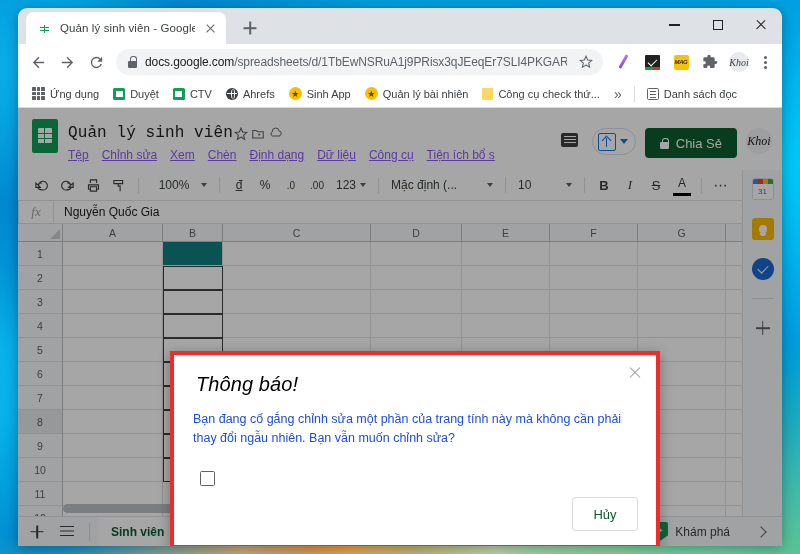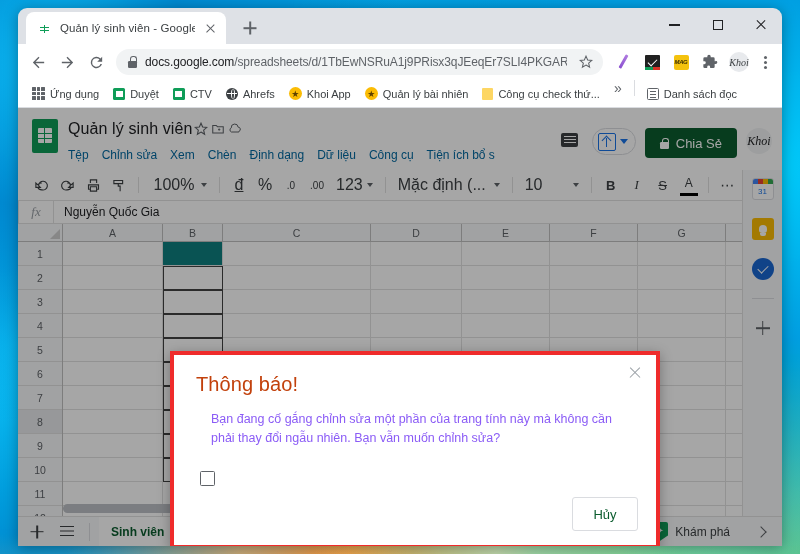--- a/index.html
+++ b/index.html
@@ -132,21 +132,21 @@
   .avatar{
     width:20px; height:20px; border-radius:50%; background:#e8eaed;
     display:flex; align-items:center; justify-content:center;
     font-family:"Liberation Serif", serif; font-style:italic; font-size:10px; color:#3c4043;
   }
   .kebab{ width:22px; height:22px; position:relative; cursor:pointer; flex:0 0 22px;}
   .kebab span{ position:absolute; left:10px; width:3px; height:3px; border-radius:50%; background:#5f6368;}
   .kebab span:nth-child(1){ top:5px;} .kebab span:nth-child(2){ top:10px;} .kebab span:nth-child(3){ top:15px;}
 
   
-  .bookmarks{ height:28px; background:#fff; display:flex; padding:0 8px; gap:2px; border-bottom:1px solid #dadce0; }
+  .bookmarks{ height:28px; background:#fff; display:flex; align-items:center; padding:0 8px; gap:2px; border-bottom:1px solid #dadce0; }
   .bm{ display:flex; align-items:center; gap:5px; padding:3px 6px; border-radius:4px; cursor:pointer; white-space:nowrap;}
   .bm span.l{ font-size:11px; color:#3c4043; }
   .bm-apps{ width:13px; height:13px; display:grid; grid-template-columns:repeat(3,1fr); grid-gap:1.2px; }
   .bm-apps i{ background:#5f6368; border-radius:.5px; }
   .ico-sheet{ width:12px; height:12px; background:#0f9d58; border-radius:1.5px; position:relative;}
   .ico-sheet:before{ content:""; position:absolute; left:2.5px; top:3px; width:7px; height:6px; background:#fff;}
   .ico-globe{ width:12px; height:12px; border-radius:50%; background:#3c4043; position:relative;}
   .ico-globe:before{ content:""; position:absolute; left:1px; top:5px; width:10px; height:1px; background:#fff;}
   .ico-globe:after{ content:""; position:absolute; left:5px; top:1px; width:2px; height:10px; border-left:1px solid #fff; border-right:1px solid #fff; border-radius:50%;}
   .ico-star{ width:13px; height:13px; border-radius:50%; background:#fbbc04; display:flex; align-items:center; justify-content:center; font-size:9px; color:#5f4200;}
@@ -168,25 +168,25 @@
     content:""; position:absolute; left:6px; top:9px; width:14px; height:15px; background:#fff; border-radius:1px;
   }
   .gs-logo i:after{
     content:""; position:absolute; left:6px; top:9px; width:14px; height:15px;
     background:
       linear-gradient(#0f9d58 0 0) 0 4.5px/14px 1.2px no-repeat,
       linear-gradient(#0f9d58 0 0) 0 9.5px/14px 1.2px no-repeat,
       linear-gradient(#0f9d58 0 0) 6.4px 0/1.2px 15px no-repeat;
   }
   .gs-headmain{ flex:1; padding-left:6px; min-width:0;}
-  .gs-titlerow{ display:flex; align-items:center; height:26px; }
+  .gs-titlerow{ display:flex; align-items:flex-end; height:26px;font-family:Liberation Mono, monospace; }
   .gs-title{ font-size:16px; color:#202124; white-space:nowrap; letter-spacing:.1px;}
   .mini{ width:17px; height:17px; display:flex; align-items:center; justify-content:center; color:#5f6368; cursor:pointer;}
   .gs-menus{ display:flex; gap:13px; height:22px; align-items:center; margin-top:2px;}
-  .gs-menus span{ font-size:12px; color:#0369a1; white-space:nowrap; cursor:pointer;}
+  .gs-menus span{ font-size:12px; color:#8b5cf6; white-space:nowrap; cursor:pointer;text-decoration:underline;}
   .gs-headright{ display:flex; align-items:flex-start; gap:9px; padding-top:12px; }
   .cmt{ width:26px; height:24px; display:flex; align-items:center; justify-content:center; cursor:pointer;}
   .cmt i{ width:17px; height:14px; background:#3c4043; border-radius:2px; position:relative; display:block;}
   .cmt i:before{ content:""; position:absolute; left:2.5px; top:3px; width:12px; height:1.2px; background:#fff;
      box-shadow:0 3px 0 #fff, 0 6px 0 #fff;}
   .cmt i:after{ content:""; position:absolute; left:3px; bottom:-4px; border:4px solid transparent; border-top-color:#3c4043; border-right:none;}
   .presbtn{
     height:27px; border:1px solid #dadce0; border-radius:14px; display:flex; align-items:center;
     gap:4px; padding:0 7px 0 5px; cursor:pointer;
   }
@@ -207,21 +207,21 @@
 
   
   .gs-toolbar{
     height:30px; background:#fff; display:flex; align-items:center; gap:0; padding:0 10px;
     font-size:12px; color:#3c4043;
   }
   .tb{ height:24px; min-width:26px; padding:0 5px; display:flex; align-items:center; justify-content:center; border-radius:3px; cursor:pointer; white-space:nowrap;}
   .tbsep{ width:1px; height:16px; background:#e0e0e0; margin:0 6px;}
   .tbsel{ display:flex; align-items:center; gap:4px; padding:0 6px; height:24px; cursor:pointer; white-space:nowrap;}
   .dcaret{ width:0; height:0; border-left:3.5px solid transparent; border-right:3.5px solid transparent; border-top:4.5px solid #5f6368;}
-  .tbtext{ font-size:16px; }
+  .tbtext{ font-size:12px; }
   .zoomv{ width:46px; text-align:center;}
   .fontsel{ width:92px; overflow:hidden; white-space:nowrap;}
   .sizesel{ width:44px; justify-content:center; }
   .bold{ font-weight:bold;} .ital{ font-style:italic; font-family:"Liberation Serif",serif;}
   .strike{ text-decoration:line-through;}
   .acolor{ position:relative; padding-bottom:4px;}
   .acolor:after{ content:""; position:absolute; left:4px; right:4px; bottom:1px; height:3px; background:#000;}
   .grow{ flex:1;}
   .chev-up{ width:10px; height:10px; border-left:1.6px solid #5f6368; border-top:1.6px solid #5f6368; transform:rotate(45deg); margin-top:4px;}
 
@@ -297,22 +297,22 @@
     background:#fff; border:4px solid #ef2b2b; z-index:100;
     box-shadow:0 3px 12px rgba(0,0,0,.3);
   }
   .modal-close{
     position:absolute; right:12px; top:9px; width:18px; height:18px; cursor:pointer;
   }
   .modal-close:before,.modal-close:after{
     content:""; position:absolute; left:2px; top:8px; width:14px; height:1.3px; background:#9aa0a6;
   }
   .modal-close:before{ transform:rotate(45deg);} .modal-close:after{ transform:rotate(-45deg);}
-  .modal-title{ font-size:20px; color:#c2410c; padding:18px 0 0 22px; font-weight:normal; letter-spacing:.1px;}
-  .modal-body{ font-size:12.5px; color:#8b5cf6; line-height:1.55; padding:14px 30px 0 37px;}
+  .modal-title{ font-size:20px; color:#000000; padding:18px 0 0 22px; font-weight:normal; letter-spacing:.1px;font-style:italic;}
+  .modal-body{ font-size:12.5px; color:#1d4ed8; line-height:1.55; padding:14px 30px 0 19px;}
   .modal-check{ display:flex; align-items:center; gap:12px; padding:22px 0 0 26px; cursor:pointer;}
   .cbox{ width:15px; height:15px; border:1.8px solid #5f6368; border-radius:1.5px; flex:0 0 15px;}
   .modal-check .l{ font-size:12.5px; color:#3c4043;}
   .modal-actions{ position:absolute; right:18px; bottom:14px; display:flex; gap:16px; align-items:center;}
   .btn-cancel{
     min-width:66px; height:34px; border:1px solid #dadce0; border-radius:3px; background:#fff;
     color:#0b5c2e; font-size:13px; display:flex; align-items:center; justify-content:center; cursor:pointer;
   }
   .btn-ok{
     min-width:66px; height:34px; border-radius:3px; background:#0f8438;
@@ -417,21 +417,21 @@
     <div class="bm">
       <span class="ico-sheet"></span>
       <span class="l">CTV</span>
     </div>
     <div class="bm">
       <span class="ico-globe"></span>
       <span class="l">Ahrefs</span>
     </div>
     <div class="bm">
       <span class="ico-star">★</span>
-      <span class="l">Khoi App</span>
+      <span class="l">Sinh App</span>
     </div>
     <div class="bm">
       <span class="ico-star">★</span>
       <span class="l">Quản lý bài nhiên</span>
     </div>
     <div class="bm">
       <span class="ico-folder"></span>
       <span class="l">Công cụ check thứ...</span>
     </div>
     <div class="bm-more">»</div>

